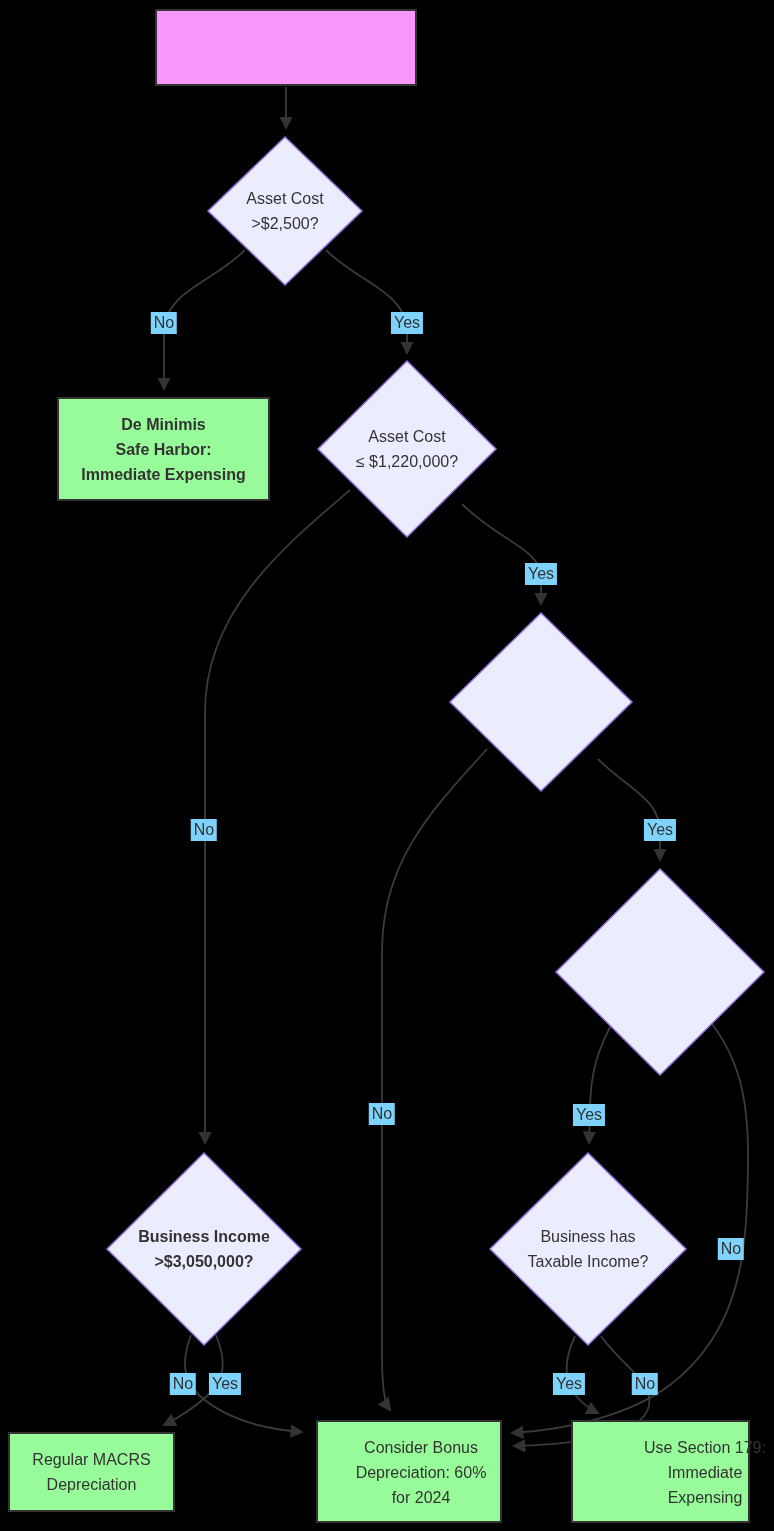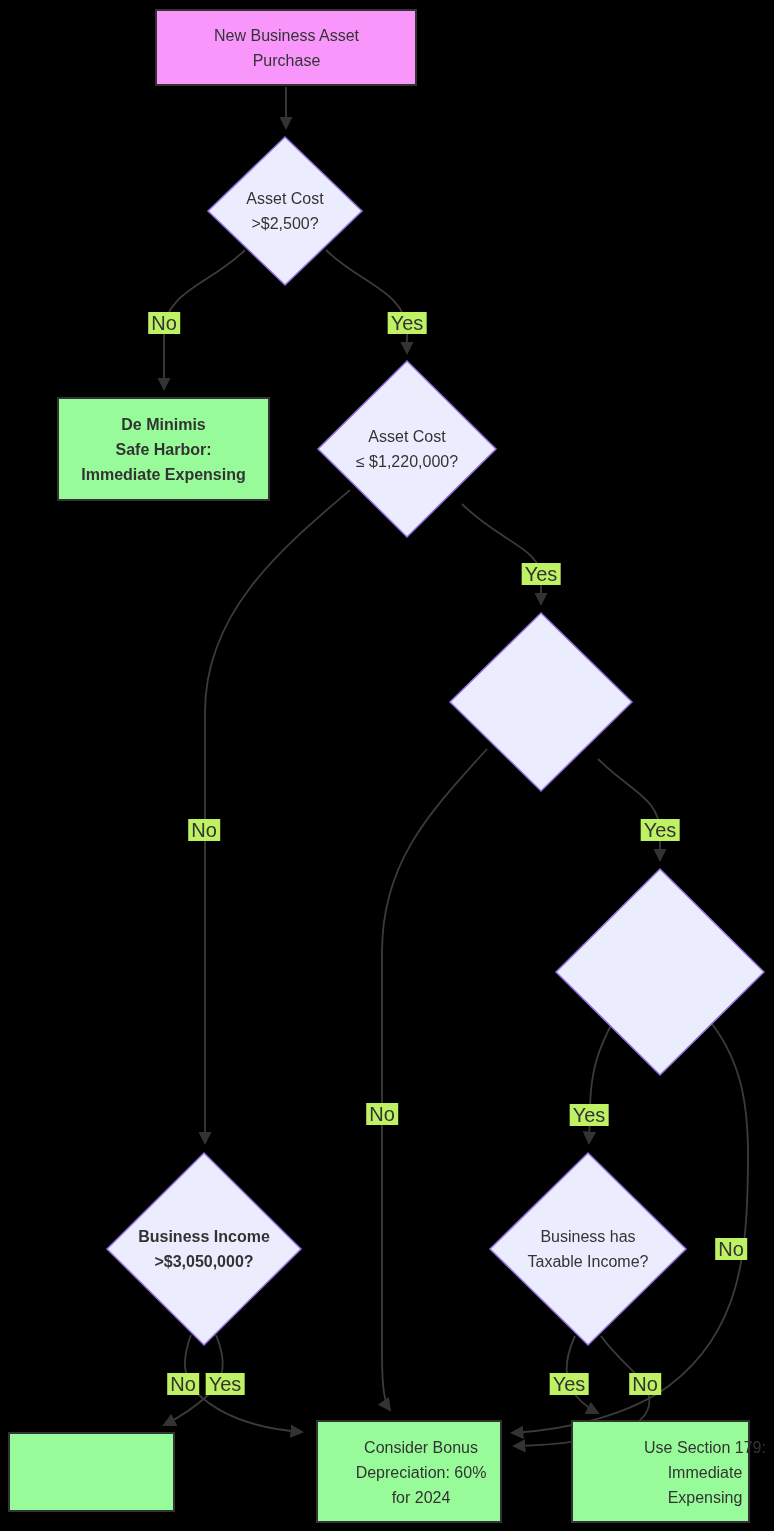--- a/index.html
+++ b/index.html
@@ -28,23 +28,23 @@
     text-align: center;
     white-space: pre-line;
     color: #333333;
     font-size: 16px;
     line-height: 25px;
     pointer-events: none;
   }
   .edge-label {
     position: absolute;
     transform: translate(-50%, -50%);
-    background: #bef264;
+    background: #7dd3fc;
     color: #333333;
-    font-size: 20px;
+    font-size: 16px;
     line-height: 20px;
     padding: 1px 3px;
     pointer-events: none;
   }
 </style>
 </head>
 <body>
 
 <div class="stage">
 
@@ -78,33 +78,33 @@
     <rect x="572" y="1421" width="177" height="101" fill="#98fb99" stroke="#333333" stroke-width="2"></rect>
 
     <polygon points="285,137 362,211 285,285 208,211" fill="#ececff" stroke="#9370db" stroke-width="1.5"></polygon>
     <polygon points="407,361 496,449 407,537 318,449" fill="#ececff" stroke="#9370db" stroke-width="1.5"></polygon>
     <polygon points="541,613 632,702 541,791 450,702" fill="#ececff" stroke="#9370db" stroke-width="1.5"></polygon>
     <polygon points="660,869 764,972 660,1075 556,972" fill="#ececff" stroke="#9370db" stroke-width="1.5"></polygon>
     <polygon points="204,1153 301,1249 204,1345 107,1249" fill="#ececff" stroke="#9370db" stroke-width="1.5"></polygon>
     <polygon points="588,1153 686,1249 588,1345 490,1249" fill="#ececff" stroke="#9370db" stroke-width="1.5"></polygon>
   </svg>
 
-  <div class="node-label" style="left:155px; top:9px; width:263px; height:77px;">New Business Asset
-Purchase</div>
   <div class="node-label" style="left:208px; top:136px; width:154px; height:150px;">Asset Cost
 &gt;$2,500?</div>
   <div class="node-label" style="left:57px; top:397px; width:213px; height:104px;font-weight:bold;">De Minimis
 Safe Harbor:
 Immediate Expensing</div>
   <div class="node-label" style="left:317px; top:360px; width:180px; height:178px;">Asset Cost
 ≤ $1,220,000?</div>
   <div class="node-label" style="left:106px; top:1152px; width:196px; height:194px;font-weight:bold;">Business Income
 &gt;$3,050,000?</div>
   <div class="node-label" style="left:489px; top:1152px; width:198px; height:194px;">Business has
 Taxable Income?</div>
+  <div class="node-label" style="left:8px; top:1432px; width:167px; height:80px;">Regular MACRS
+Depreciation</div>
   <div class="node-label" style="left:316px; top:1420px; width:186px; height:104px;padding-left:12px;">Consider Bonus
 Depreciation: 60%
 for 2024</div>
   <div class="node-label" style="left:571px; top:1420px; width:180px; height:104px;margin-left:44px;">Use Section 179:
 Immediate
 Expensing</div>
 
   <span class="edge-label" style="left:164px; top:323px;">No</span>
   <span class="edge-label" style="left:407px; top:323px;">Yes</span>
   <span class="edge-label" style="left:204px; top:830px;">No</span>

